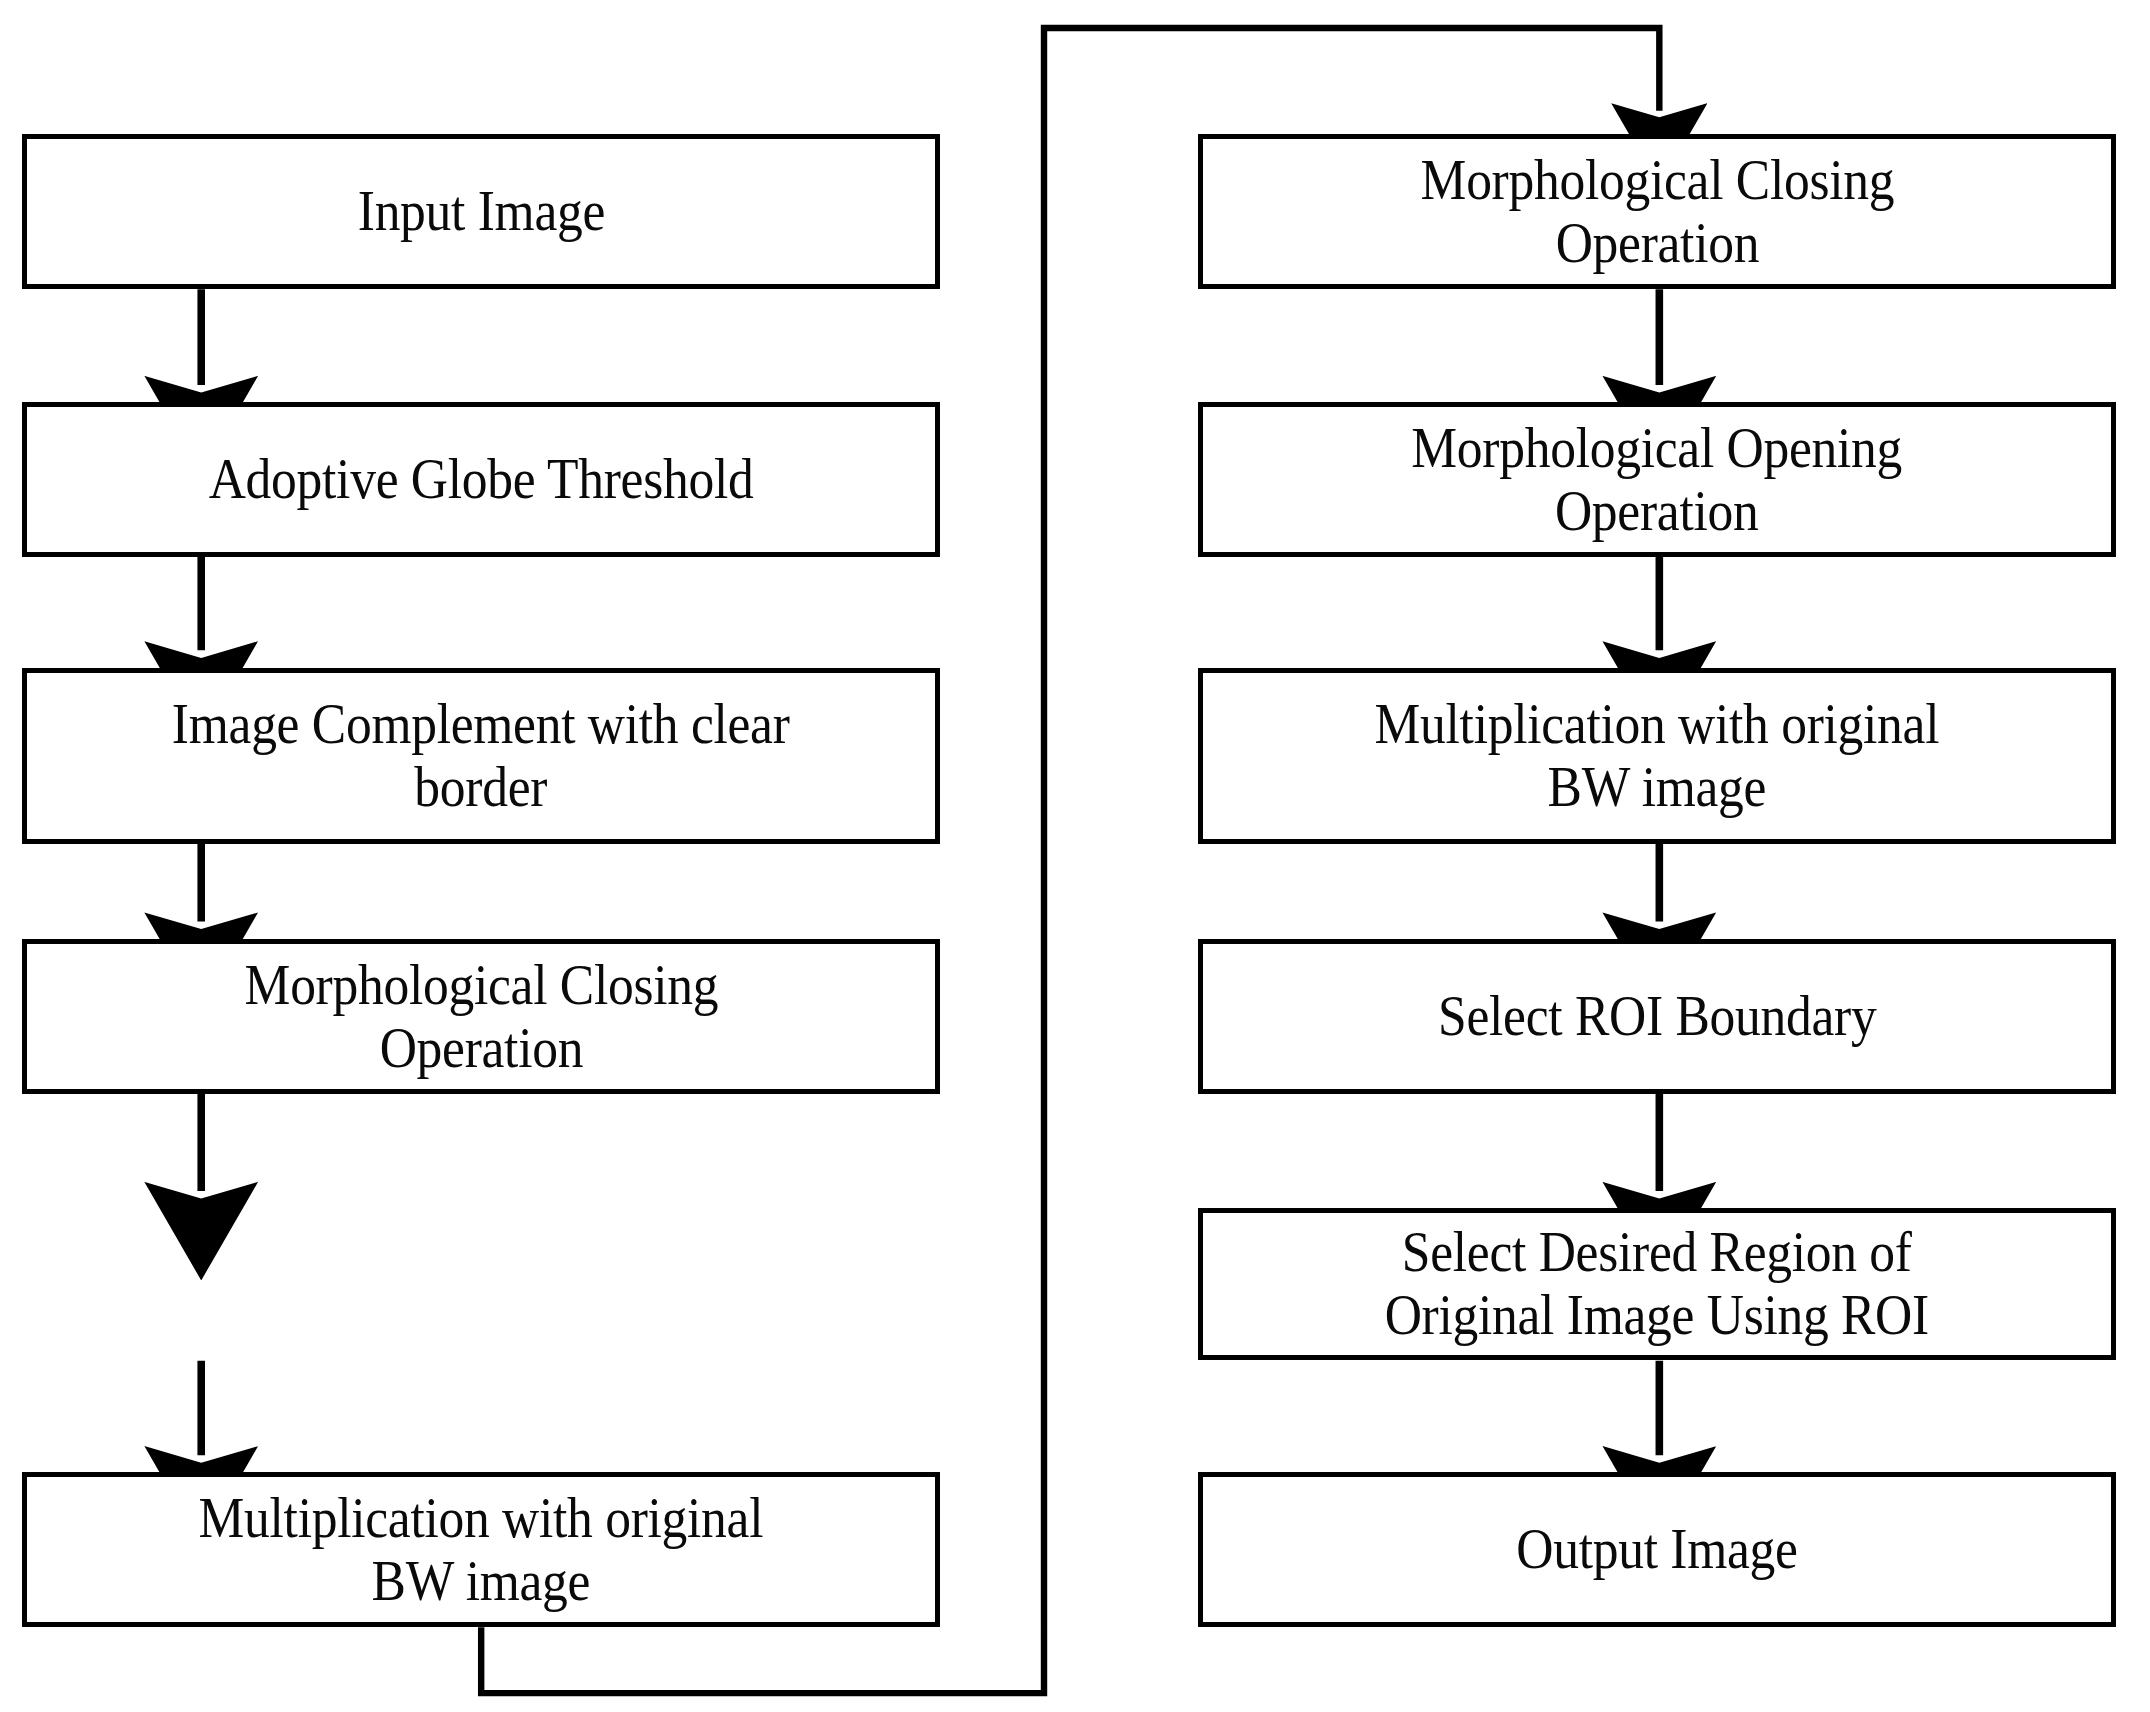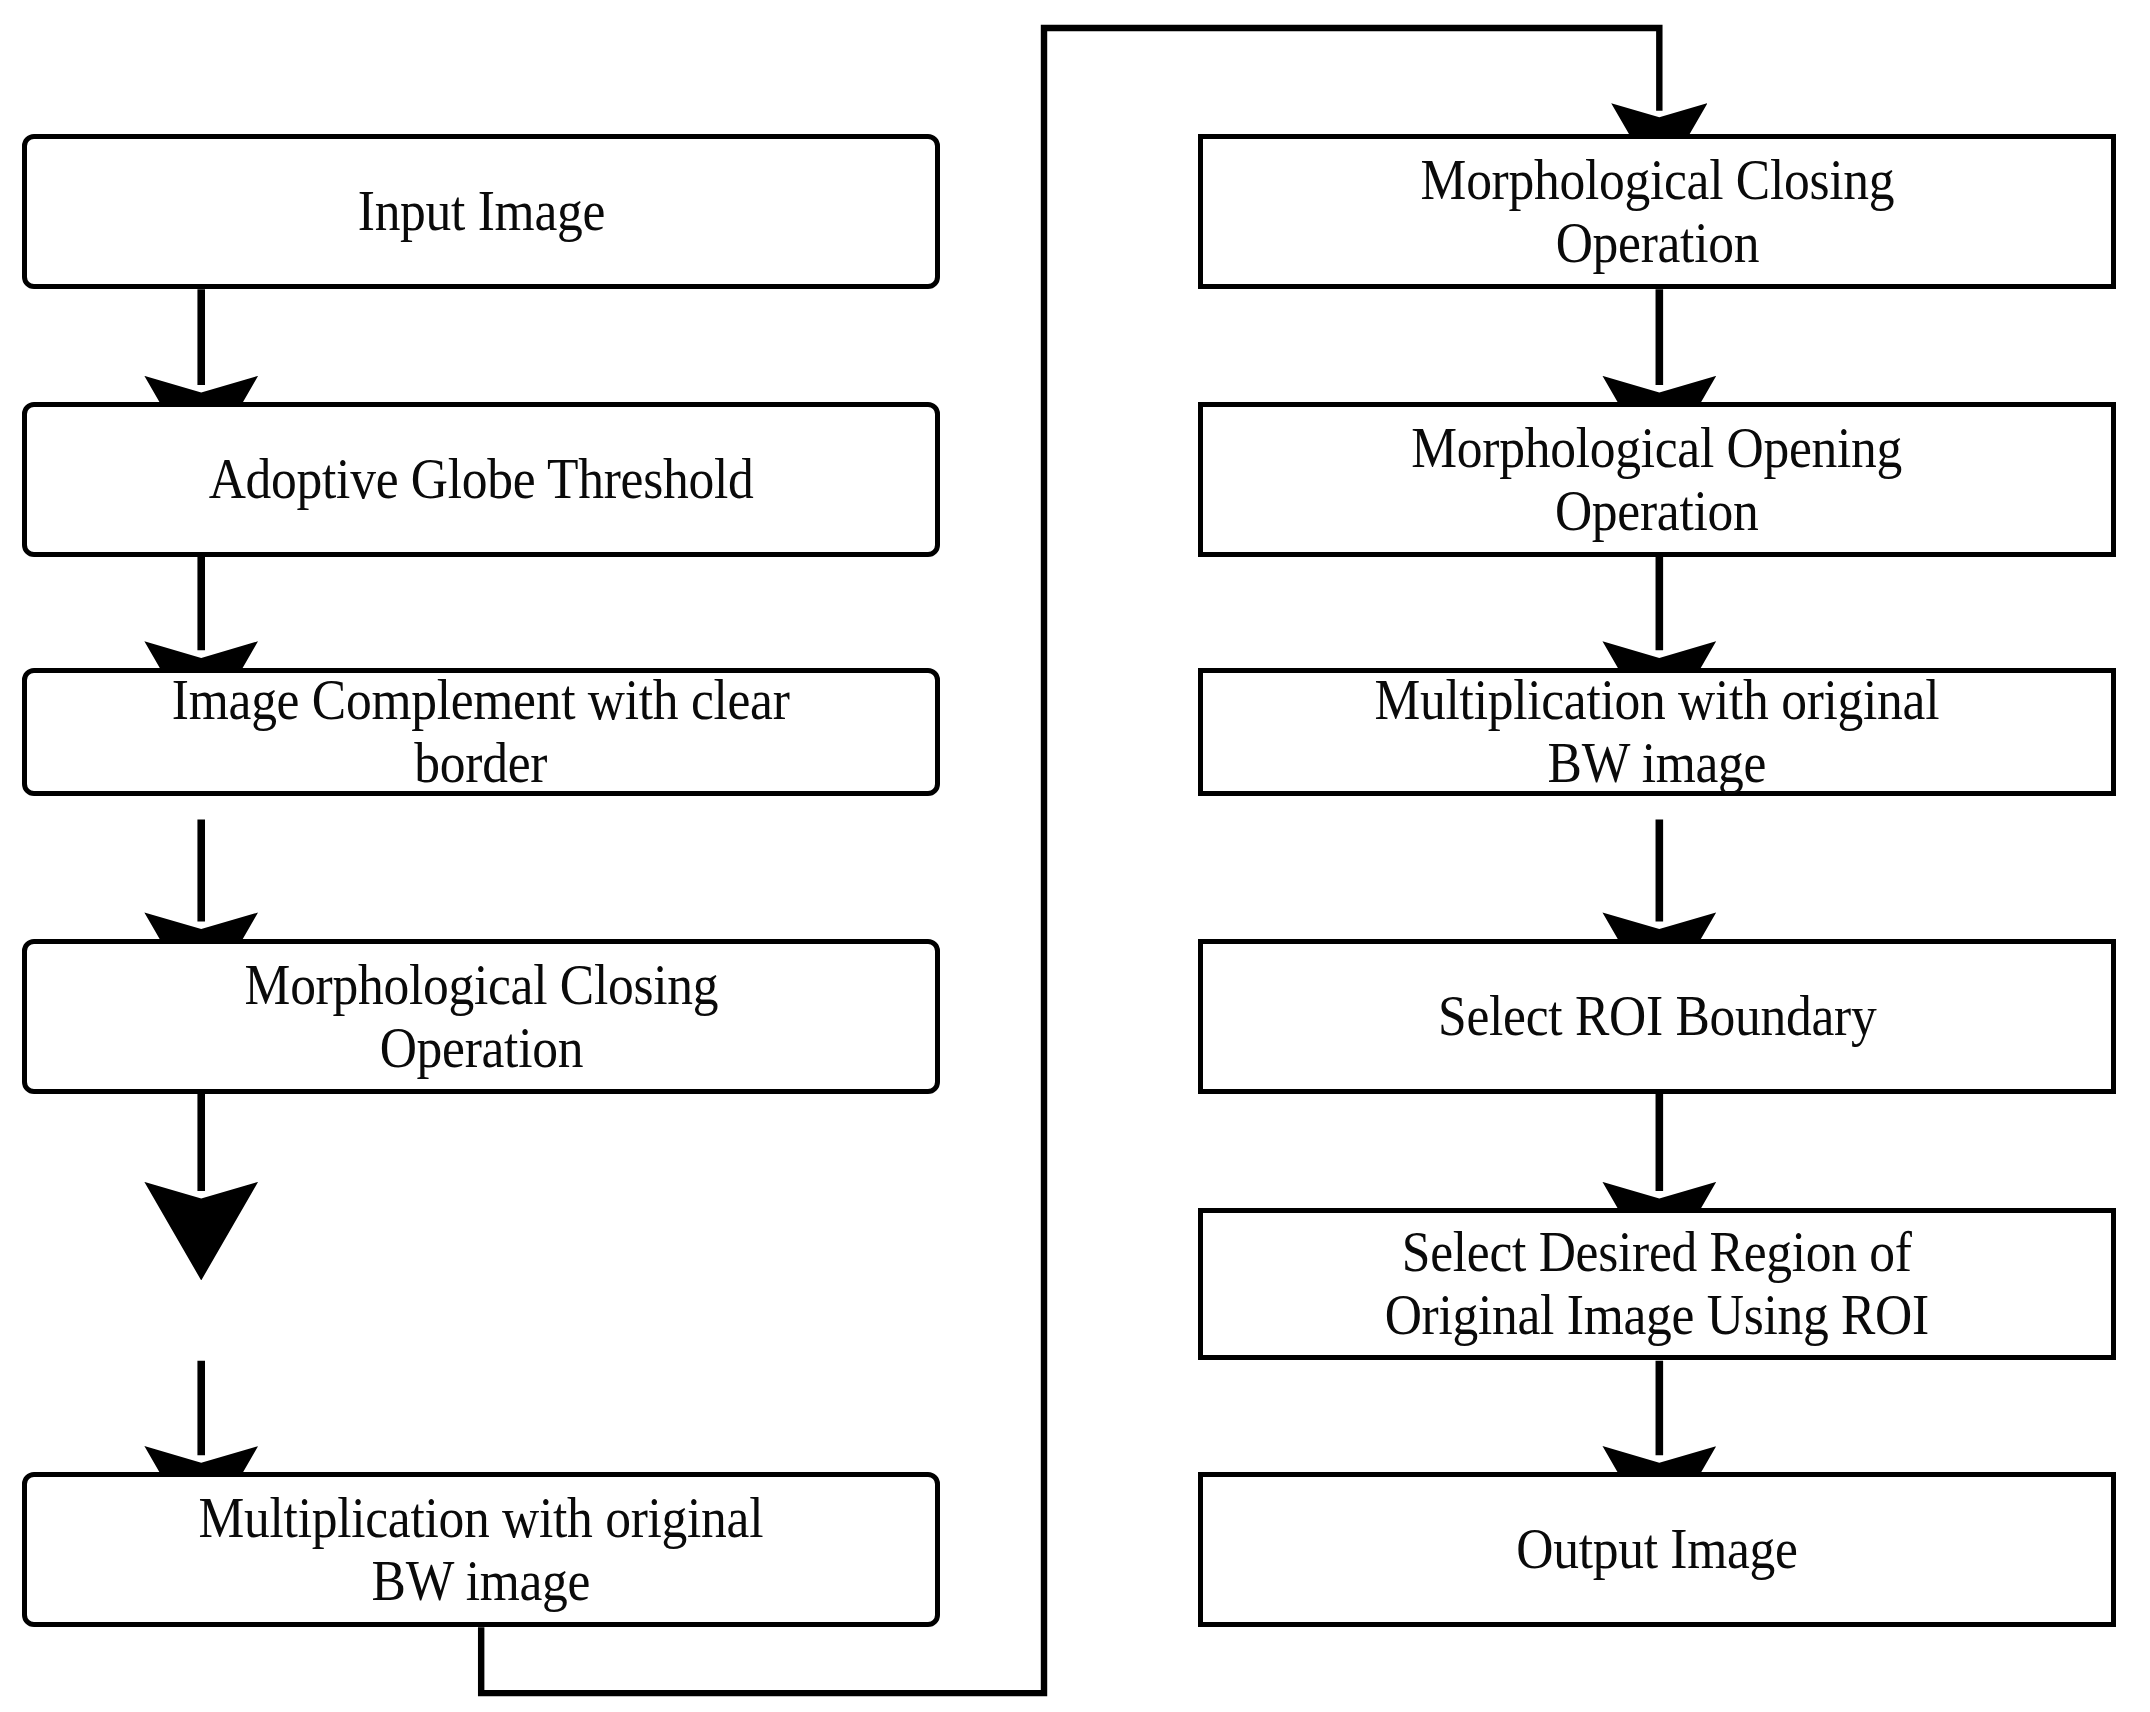--- a/index.html
+++ b/index.html
@@ -25,27 +25,27 @@
     font-size:56px;
     line-height:1.12;
     color:#0a0a0a;
     letter-spacing:-0.3px;
     transform:scaleX(0.92);
     white-space:pre-line;
     padding:0 14px;
   }
 
   
-  .col-l{left:22px;width:918px;border-radius:12px;}
+  .col-l{left:22px;width:918px;}
   
   .col-r{left:1198px;width:918px;}
 
   .r1{top:134px;height:155px;}
   .r2{top:402px;height:155px;}
-  .r3{top:668px;height:128px;}
+  .r3{top:668px;height:176px;}
   .r4{top:939px;height:155px;}
   .r5{top:1208px;height:152px;}
   .r6{top:1472px;height:155px;}
 
   svg#wires{position:absolute;left:0;top:0;width:2151px;height:1713px;pointer-events:none;}
 </style>
 </head>
 <body>
 
 <div id="stage">

